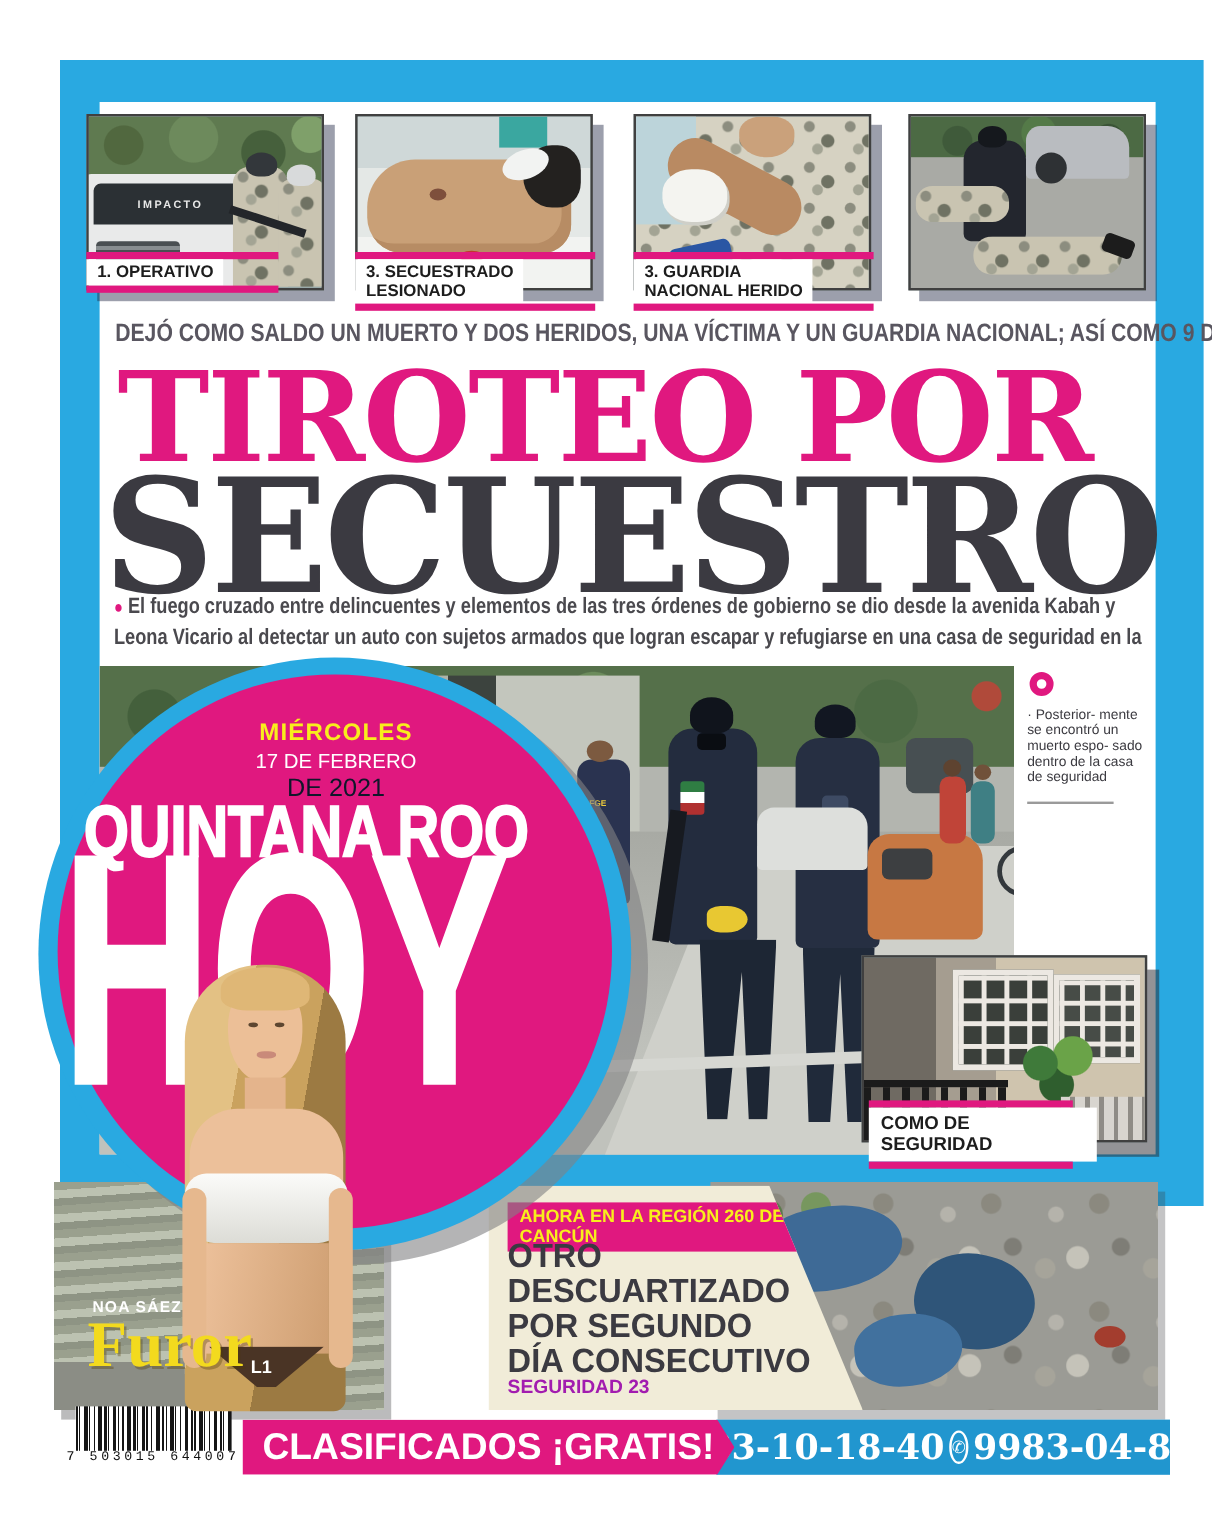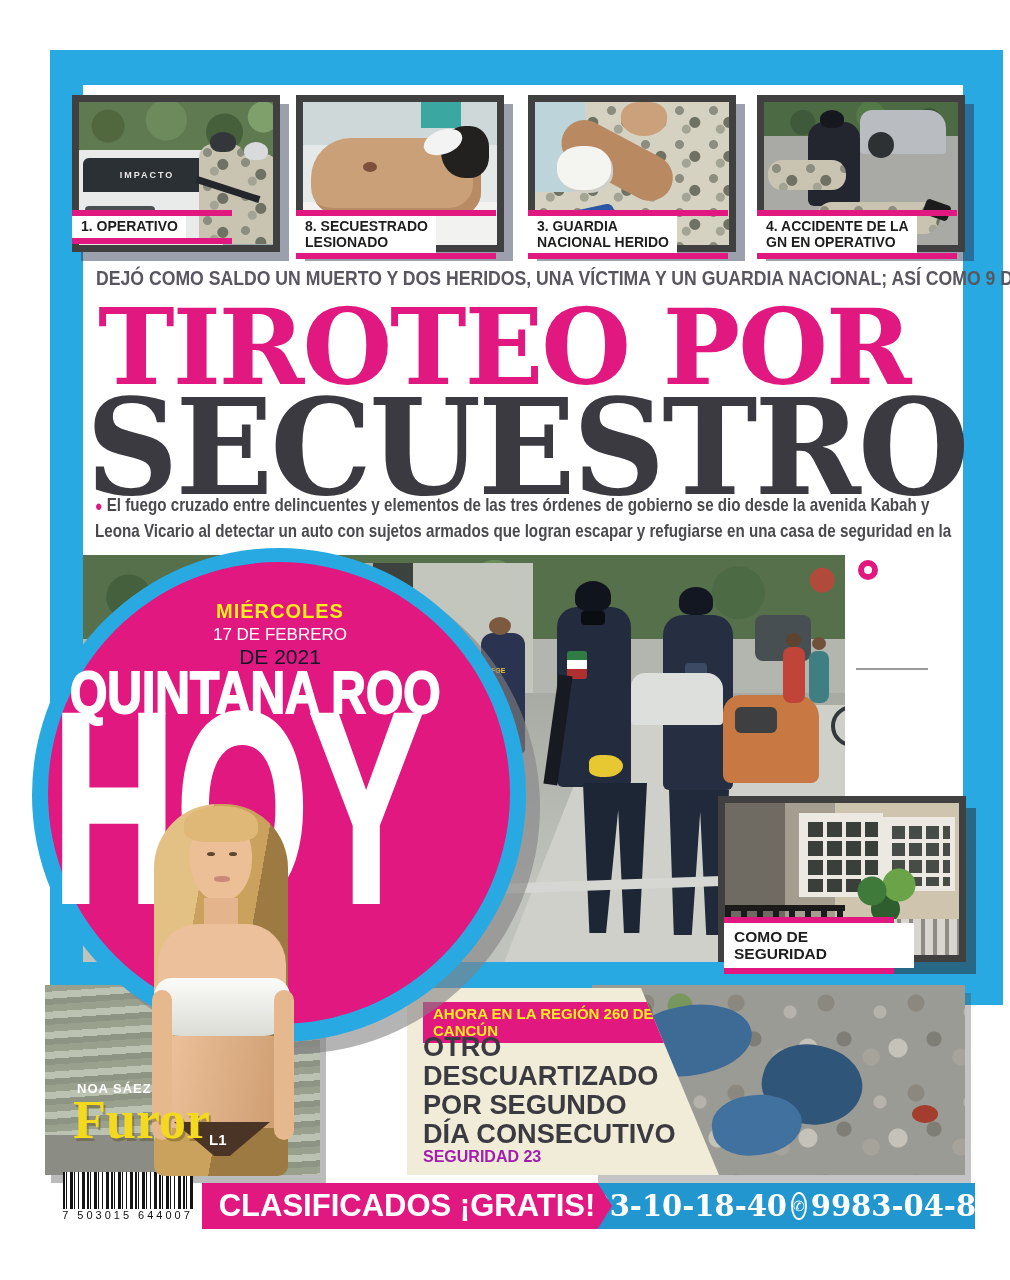--- a/index.html
+++ b/index.html
@@ -4,21 +4,21 @@
 <style>
   html,body{margin:0;padding:0;background:#ffffff;}
   #page{position:relative;width:1010px;height:1280px;background:#fff;overflow:hidden;
         font-family:"Liberation Sans",sans-serif;}
   .abs{position:absolute;}
   .cond{display:inline-block;transform-origin:0 50%;white-space:nowrap;}
   
   .frame{left:50px;top:50px;width:953px;height:955px;background:#29a9e1;}
   .inner{left:83px;top:85px;width:880px;height:877px;background:#ffffff;}
   
-  .photo{border:7px solid #404040;box-shadow:9px 9px 0 rgba(35,42,70,.45);overflow:hidden;background:#9aa;}
+  .photo{border:2px solid #404040;box-shadow:9px 9px 0 rgba(35,42,70,.45);overflow:hidden;background:#9aa;}
   .capblock{z-index:30;}
   .capbar{height:6px;background:#e0187f;}
   .capbox{background:#ffffff;color:#1d1d1d;font-weight:bold;font-size:14px;line-height:1.12;
           padding:3px 8px 3px 9px;width:max-content;max-width:100%;}
   
   .kicker{color:#595660;font-weight:bold;font-size:21px;}
   .hl{font-family:"DejaVu Serif","Liberation Serif",serif;font-weight:bold;line-height:1;}
   .lead{color:#4a494e;font-weight:bold;font-size:18.5px;line-height:1.42;}
   
   .circle{border-radius:50%;}
@@ -103,34 +103,28 @@
     <div class="abs" style="left:160px;top:100px;width:26px;height:16px;background:#1c1c1c;border-radius:4px;transform:rotate(20deg);"></div>
   </div>
 
   <div class="abs capblock" style="left:72px;top:210px;width:160px;">
     <div class="capbar"></div>
     <div class="capbox"><span>1. OPERATIVO</span></div>
     <div class="capbar"></div>
   </div>
   <div class="abs capblock" style="left:296px;top:210px;width:200px;">
     <div class="capbar"></div>
-    <div class="capbox"><span>8. SECUESTRADO</span><br>
+    <div class="capbox"><span>3. SECUESTRADO</span><br>
       <span>LESIONADO</span></div>
     <div class="capbar"></div>
   </div>
   <div class="abs capblock" style="left:528px;top:210px;width:200px;">
     <div class="capbar"></div>
     <div class="capbox"><span>3. GUARDIA</span><br>
       <span>NACIONAL HERIDO</span></div>
-    <div class="capbar"></div>
-  </div>
-  <div class="abs capblock" style="left:757px;top:210px;width:200px;">
-    <div class="capbar"></div>
-    <div class="capbox"><span>4. ACCIDENTE DE LA</span><br>
-      <span>GN EN OPERATIVO</span></div>
     <div class="capbar"></div>
   </div>
 
   <div class="abs" style="left:96px;top:266px;width:1010px;">
     <span class="cond kicker" style="transform:scaleX(0.84);">DEJÓ COMO SALDO UN MUERTO Y DOS HERIDOS, UNA VÍCTIMA Y UN GUARDIA NACIONAL; ASÍ COMO 9 DETENIDOS</span>
   </div>
   <div class="abs hl" style="left:98px;top:296px;font-size:104px;letter-spacing:-2px;color:#e0187f;">
     <span class="cond" style="transform:scaleX(0.99);">TIROTEO POR</span>
   </div>
   <div class="abs hl" style="left:86px;top:382px;font-size:132px;letter-spacing:-3px;color:#3b3a41;">
@@ -181,20 +175,21 @@
 
     <div class="abs" style="left:700px;top:92px;width:22px;height:56px;background:#c04438;border-radius:8px;"></div>
     <div class="abs" style="left:703px;top:78px;width:15px;height:14px;background:#5e4330;border-radius:50%;"></div>
     <div class="abs" style="left:726px;top:96px;width:20px;height:52px;background:#3f7f84;border-radius:8px;"></div>
     <div class="abs" style="left:729px;top:82px;width:14px;height:13px;background:#70513a;border-radius:50%;"></div>
     <div class="abs" style="left:748px;top:150px;width:34px;height:34px;border:4px solid #33383c;border-radius:50%;background:transparent;"></div>
     <div class="abs" style="left:0px;top:330px;width:762px;height:10px;background:#d6d7d2;transform:rotate(-2deg);"></div>
   </div>
 
   <div class="abs" style="left:858px;top:560px;width:20px;height:20px;border:6px solid #e0187f;border-radius:50%;box-sizing:border-box;background:#fff;"></div>
+  <div class="abs side-txt" style="left:856px;top:590px;">· Posterior- mente se encontró un muerto espo- sado dentro de la casa de seguridad</div>
   <div class="abs" style="left:856px;top:668px;width:72px;height:2px;background:#9a9a9a;"></div>
 
   <div class="abs photo" style="left:718px;top:796px;width:234px;height:152px;z-index:22;box-shadow:10px 12px 0 rgba(40,40,45,.5);">
     <div class="abs" style="inset:0;background:linear-gradient(90deg,#6f6a62 0 60px,#a59d90 60px 110px,#cfc4ae 110px 100%);"></div>
     <div class="abs" style="left:74px;top:10px;width:74px;height:74px;background:#3a3f3a;
          background-image:linear-gradient(90deg,#ece8e2 0 4px,transparent 4px),linear-gradient(#ece8e2 0 4px,transparent 4px);
          background-size:19px 19px;border:5px solid #ece8e2;"></div>
     <div class="abs" style="left:158px;top:14px;width:62px;height:64px;background:#474c47;
          background-image:linear-gradient(90deg,#ece8e2 0 4px,transparent 4px),linear-gradient(#ece8e2 0 4px,transparent 4px);
          background-size:17px 17px;border:5px solid #ece8e2;"></div>
@@ -269,21 +264,21 @@
       <span class="cond" style="transform:scaleX(0.97);">OTRO</span><br>
       <span class="cond" style="transform:scaleX(0.97);">DESCUARTIZADO</span><br>
       <span class="cond" style="transform:scaleX(0.97);">POR SEGUNDO</span><br>
       <span class="cond" style="transform:scaleX(0.97);">DÍA CONSECUTIVO</span>
     </div>
     <div class="abs" style="left:16px;top:160px;color:#a21caf;font-weight:bold;font-size:16px;">SEGURIDAD 23</div>
   </div>
 
   <div class="abs" style="left:55px;top:1172px;width:145px;height:50px;">
     <div class="bars" style="position:absolute;left:8px;top:0;width:130px;height:38px;"></div>
-    <div style="position:absolute;left:0;top:37px;width:145px;text-align:center;font-family:Liberation Sans, sans-serif;font-size:11px;letter-spacing:3px;color:#111;background:#fff;">7 503015 644007</div>
+    <div style="position:absolute;left:0;top:37px;width:145px;text-align:center;font-family:Liberation Mono, monospace;font-size:11px;letter-spacing:3px;color:#111;background:#fff;">7 503015 644007</div>
   </div>
   <div class="abs" style="left:597px;top:1183px;width:378px;height:46px;background:#2196cf;display:flex;align-items:center;justify-content:center;gap:4px;">
     <span style="color:#fff;font-size:26px;">✆</span>
     <span style="color:#fff;font-family:'DejaVu Serif','Liberation Serif',serif;font-weight:bold;font-size:29px;" class="cond">9983-10-18-40</span>
     <span style="width:24px;height:24px;border:2px solid #fff;border-radius:50%;color:#fff;font-size:14px;display:inline-flex;align-items:center;justify-content:center;">✆</span>
     <span style="color:#fff;font-family:'DejaVu Serif','Liberation Serif',serif;font-weight:bold;font-size:29px;" class="cond">9983-04-89-03</span>
   </div>
   <div class="abs" style="left:202px;top:1183px;width:410px;height:46px;background:#e0187f;clip-path:polygon(0 0,96.5% 0,100% 50%,96.5% 100%,0 100%);display:flex;align-items:center;justify-content:center;z-index:6;">
     <span style="color:#fff;font-weight:bold;font-size:31px;" class="cond">CLASIFICADOS ¡GRATIS!</span>
   </div>

